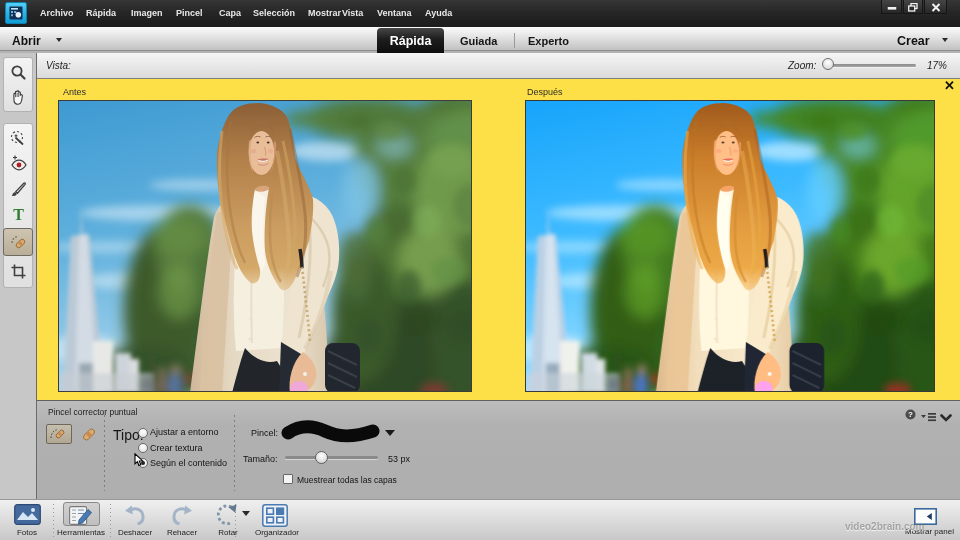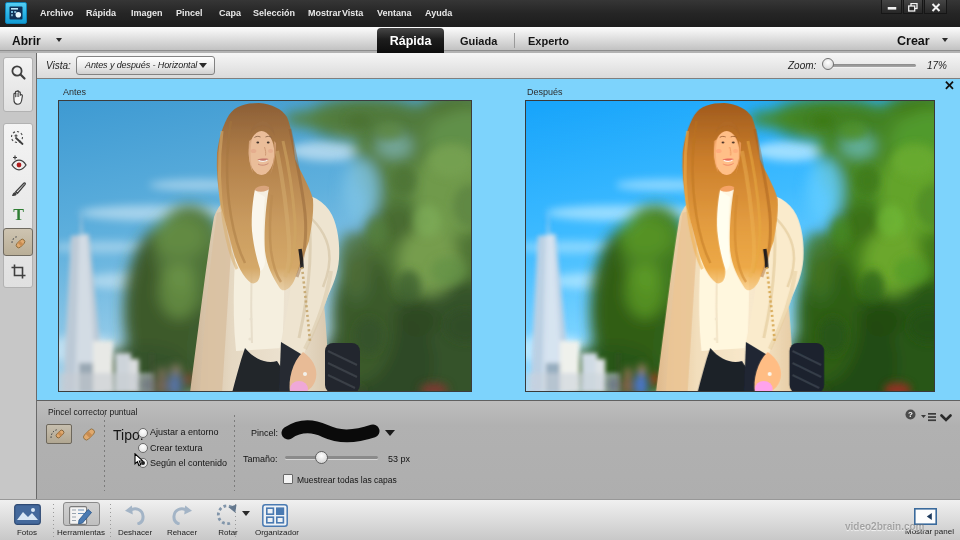--- a/index.html
+++ b/index.html
@@ -28,21 +28,21 @@
 #zoomlbl{position:absolute;left:751px;top:7px;font-size:10px;color:#222;}
 #zoomtrack{position:absolute;left:787px;top:11px;width:92px;height:3px;background:linear-gradient(#8a8a8a,#a8a8a8);border-radius:2px;box-shadow:0 1px 0 #f0f0f0;}
 #zoomhandle{position:absolute;left:785px;top:5px;width:12px;height:12px;border-radius:50%;background:radial-gradient(circle at 50% 35%,#ffffff,#d0d0d0);border:1px solid #6f6f6f;}
 #zoompct{position:absolute;left:890px;top:7px;font-size:10px;color:#222;}
 
 #leftbar{left:0;top:53px;width:37px;height:446px;background:#c7c7c7;border-right:1px solid #6a6a6a;}
 .tile{position:absolute;left:3px;width:30px;background:linear-gradient(#f4f4f4,#e0e0e0);border:1px solid #b2b2b2;border-radius:3px;}
 #seltile{position:absolute;left:3px;top:175px;width:30px;height:28px;background:linear-gradient(#cec4b1,#b9ae97);border:1px solid #6f6a60;border-radius:3px;}
 .ticon{position:absolute;left:10px;}
 
-#photoarea{left:37px;top:79px;width:923px;height:321px;background:#7dd3fc;}
+#photoarea{left:37px;top:79px;width:923px;height:321px;background:#fde047;}
 .plabel{position:absolute;top:8px;font-size:9px;color:#2d2d2d;}
 #closex{position:absolute;left:907px;top:-1px;font-size:13px;font-weight:bold;color:#101010;}
 .photo{position:absolute;top:21px;border:1px solid #3c3c3c;overflow:hidden;background:#7ab8dd;}
 #photo2wrap{filter:saturate(1.45) contrast(1.05) brightness(1.01);}
 
 #panel{left:37px;top:400px;width:923px;height:99px;background:linear-gradient(#bdbdbd,#b1b1b1 25%,#aeaeae);border-top:1px solid #606060;}
 #ptitle{position:absolute;left:11px;top:6px;font-size:8.5px;color:#1a1a1a;}
 .dashv{position:absolute;top:14px;height:76px;width:1px;background-image:repeating-linear-gradient(#7c7c7c 0 2px,transparent 2px 5px);}
 #toolbtn1{position:absolute;left:9px;top:23px;width:26px;height:20px;background:linear-gradient(#c6beae,#b1a792);border:1px solid #6d675c;border-radius:2px;}
 .plbl{position:absolute;font-size:9px;color:#141414;}
@@ -111,21 +111,20 @@
     <div id="rapida">Rápida</div>
     <span class="tabtxt" style="left:460px">Guiada</span>
     <div id="tabsep"></div>
     <span class="tabtxt" style="left:528px">Experto</span>
     <span id="crear">Crear</span>
     <div class="caret" style="position:absolute;left:942px;top:11px;border-left-width:3.5px;border-right-width:3.5px;border-top-width:4.5px"></div>
   </div>
 
   <div id="vistabar" class="abs">
     <span id="vistalbl">Vista:</span>
-    <div id="vistadd">Antes y después - Horizontal<div class="caret"></div></div>
     <span id="zoomlbl">Zoom:</span>
     <div id="zoomtrack"></div>
     <div id="zoomhandle"></div>
     <span id="zoompct">17%</span>
   </div>
 
   <div id="leftbar" class="abs">
     <div class="tile" style="top:4px;height:55px"></div>
     <div class="tile" style="top:70px;height:165px"></div>
     <div id="seltile"></div>

